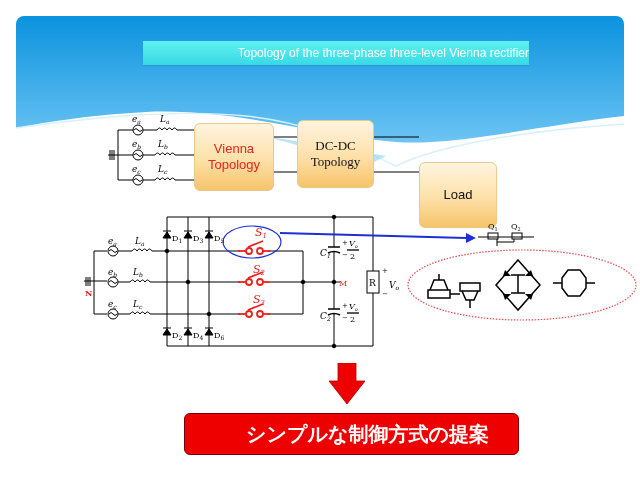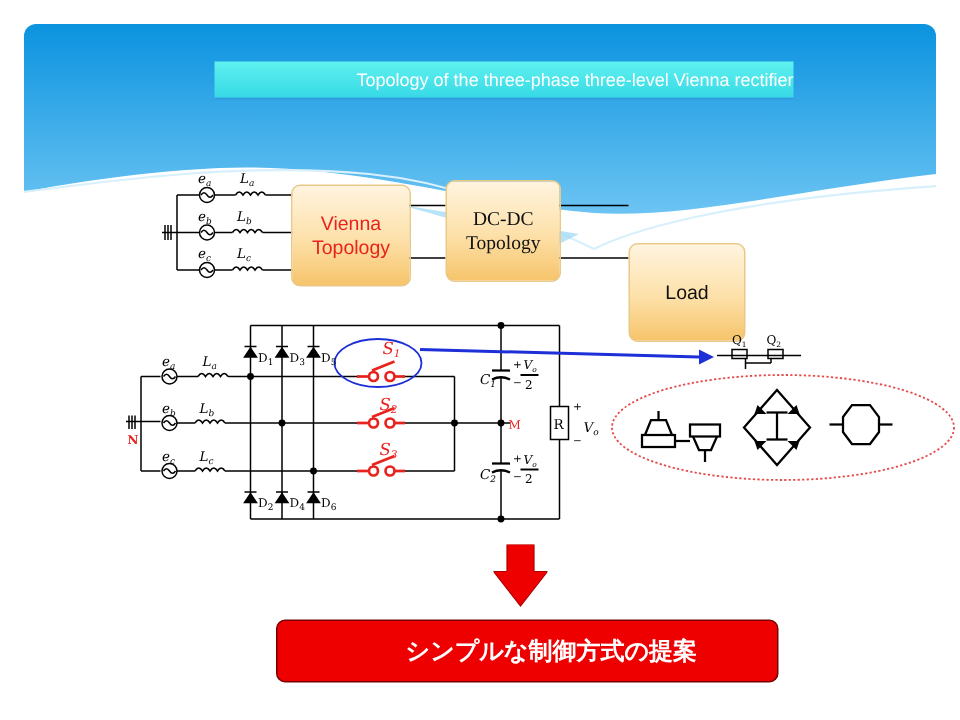--- a/index.html
+++ b/index.html
@@ -23,21 +23,21 @@
     background: linear-gradient(#fff4df 0%, #fde0a8 55%, #f6c46b 100%);
     border: 1px solid #e8c98a;
     display: flex; align-items: center; justify-content: center;
     text-align: center; font-size: 13px; line-height: 16px; color: #111;
   }
   .block.red { color: #e8221d; }
   .arrow-down { position: absolute; left: 329px; top: 363px; }
   .proposal {
     position: absolute; left: 184px; top: 413px; width: 335px; height: 42px;
     background: #ee0000; border: 1px solid #700; border-radius: 6px;
-    color: #ffffff; font-weight: bold; font-size: 16px;
+    color: #ffffff; font-weight: bold; font-size: 20px;
     display: flex; align-items: center; justify-content: center;
     font-family: "DejaVu Sans", sans-serif;
     box-sizing: border-box;
     padding-left: 32px;
   }
   svg text { font-family: "DejaVu Serif", serif; }
 </style>
 </head>
 <body>
 

